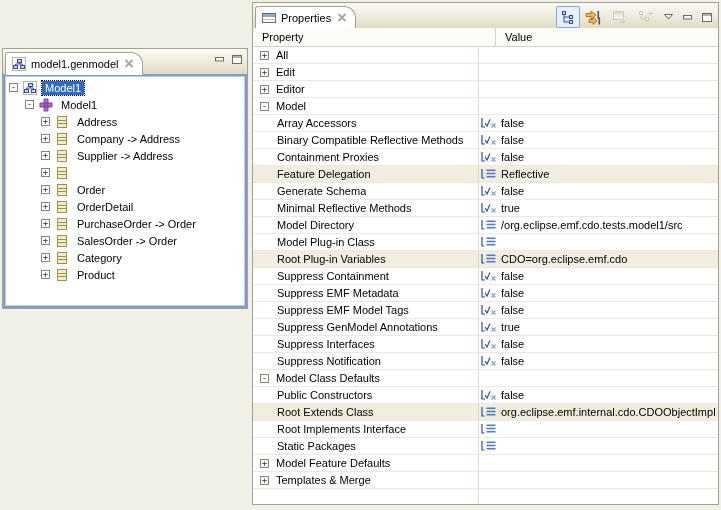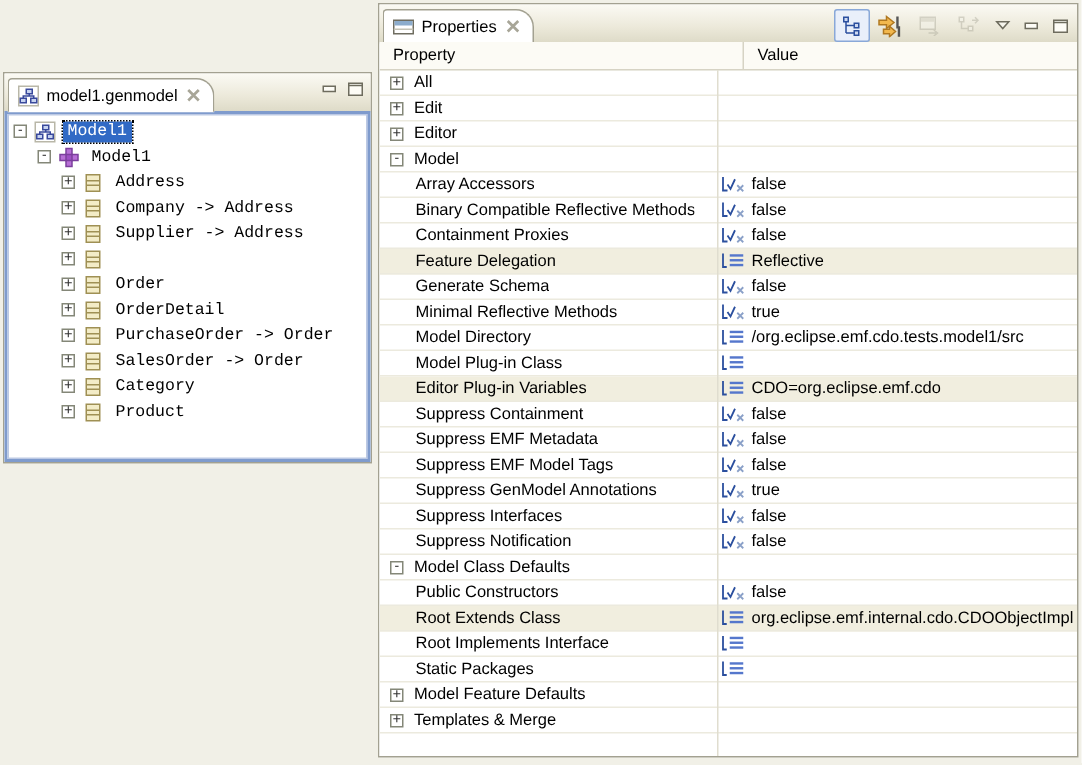--- a/index.html
+++ b/index.html
@@ -40,21 +40,21 @@
     background:#fff;overflow:hidden;padding-top:3px;
   }
   .trow{height:17px;display:flex;align-items:center;white-space:nowrap;}
   .expander{
     flex:0 0 auto;width:9px;height:9px;box-sizing:border-box;
     border:1px solid #848778;background:#fff;
     font-family:"DejaVu Sans Mono",monospace;font-size:9px;line-height:7px;
     text-align:center;color:#333;margin-right:4px;cursor:pointer;
   }
   .nicon{flex:0 0 auto;width:16px;height:16px;margin-right:4px;display:inline-flex;align-items:center;justify-content:center;}
-  .tlabel{padding:1px 3px;font-family:Liberation Mono, monospace;}
+  .tlabel{padding:1px 3px;}
   .tlabel.sel{background:var(--selection,#316ac5);color:#fff;outline:1px dotted #000;outline-offset:0px;}
 
   
   .props-toolbar{position:absolute;right:3px;top:3px;display:flex;align-items:center;gap:2px;z-index:3;}
   .tbtn{
     display:flex;align-items:center;justify-content:center;
     width:22px;height:20px;border:1px solid transparent;border-radius:2px;cursor:pointer;
   }
   .tbtn.pressed{border-color:#89a8d8;background:#e9effa;}
   .tbtn.disabled{opacity:.5;cursor:default;}
@@ -484,21 +484,21 @@
                 <rect x="5.5" y="1.5" width="9" height="1.6" fill="#5577cc"></rect>
                 <rect x="5.5" y="4.7" width="9" height="1.6" fill="#5577cc"></rect>
                 <rect x="5.5" y="7.9" width="9" height="1.6" fill="#5577cc"></rect>
               </svg>
             </span>
             <span class="plabel"></span>
           </div>
         </div>
         <div class="prow hl">
           <div class="pcell c1 pindent1">
-            <span class="plabel">Editor Plug-in Variables</span>
+            <span class="plabel">Root Plug-in Variables</span>
           </div>
           <div class="pcell c2">
             <span class="vicon">
               <svg width="16" height="12">
                 <path d="M1 1 V10 H3.5" fill="none" stroke="#2b4f9e" stroke-width="1.2"></path>
                 <rect x="5.5" y="1.5" width="9" height="1.6" fill="#5577cc"></rect>
                 <rect x="5.5" y="4.7" width="9" height="1.6" fill="#5577cc"></rect>
                 <rect x="5.5" y="7.9" width="9" height="1.6" fill="#5577cc"></rect>
               </svg>
             </span>

